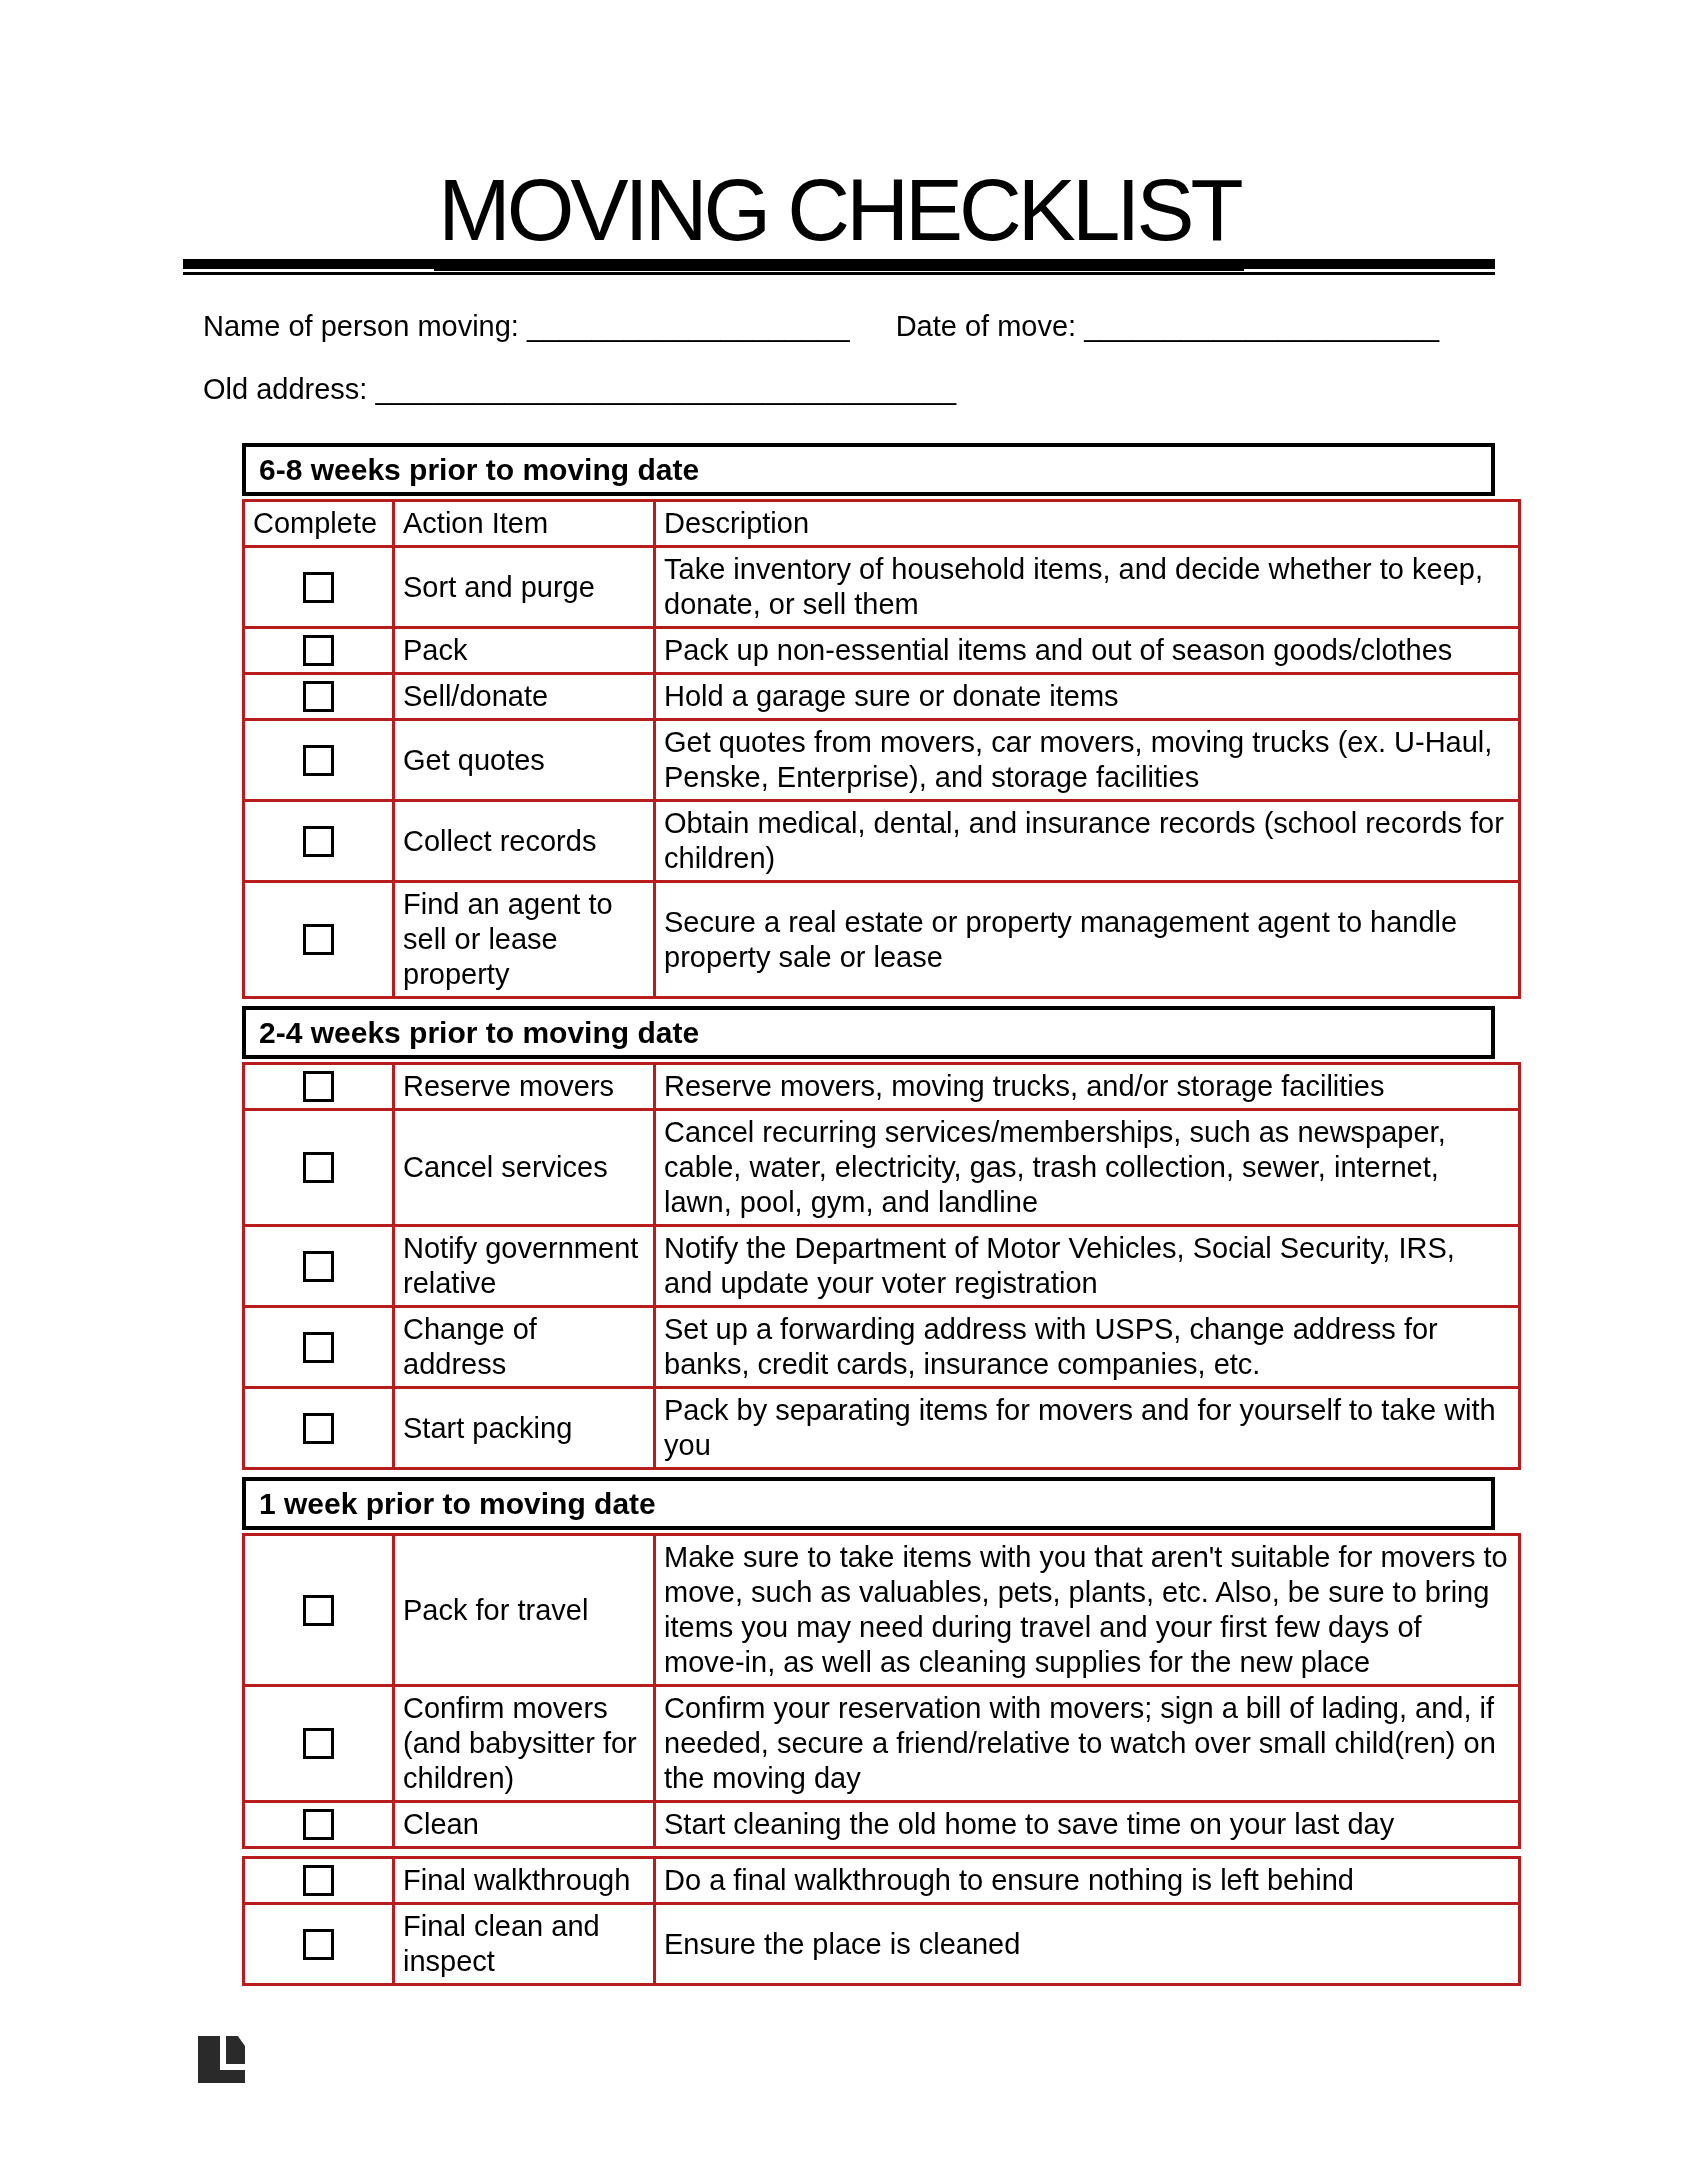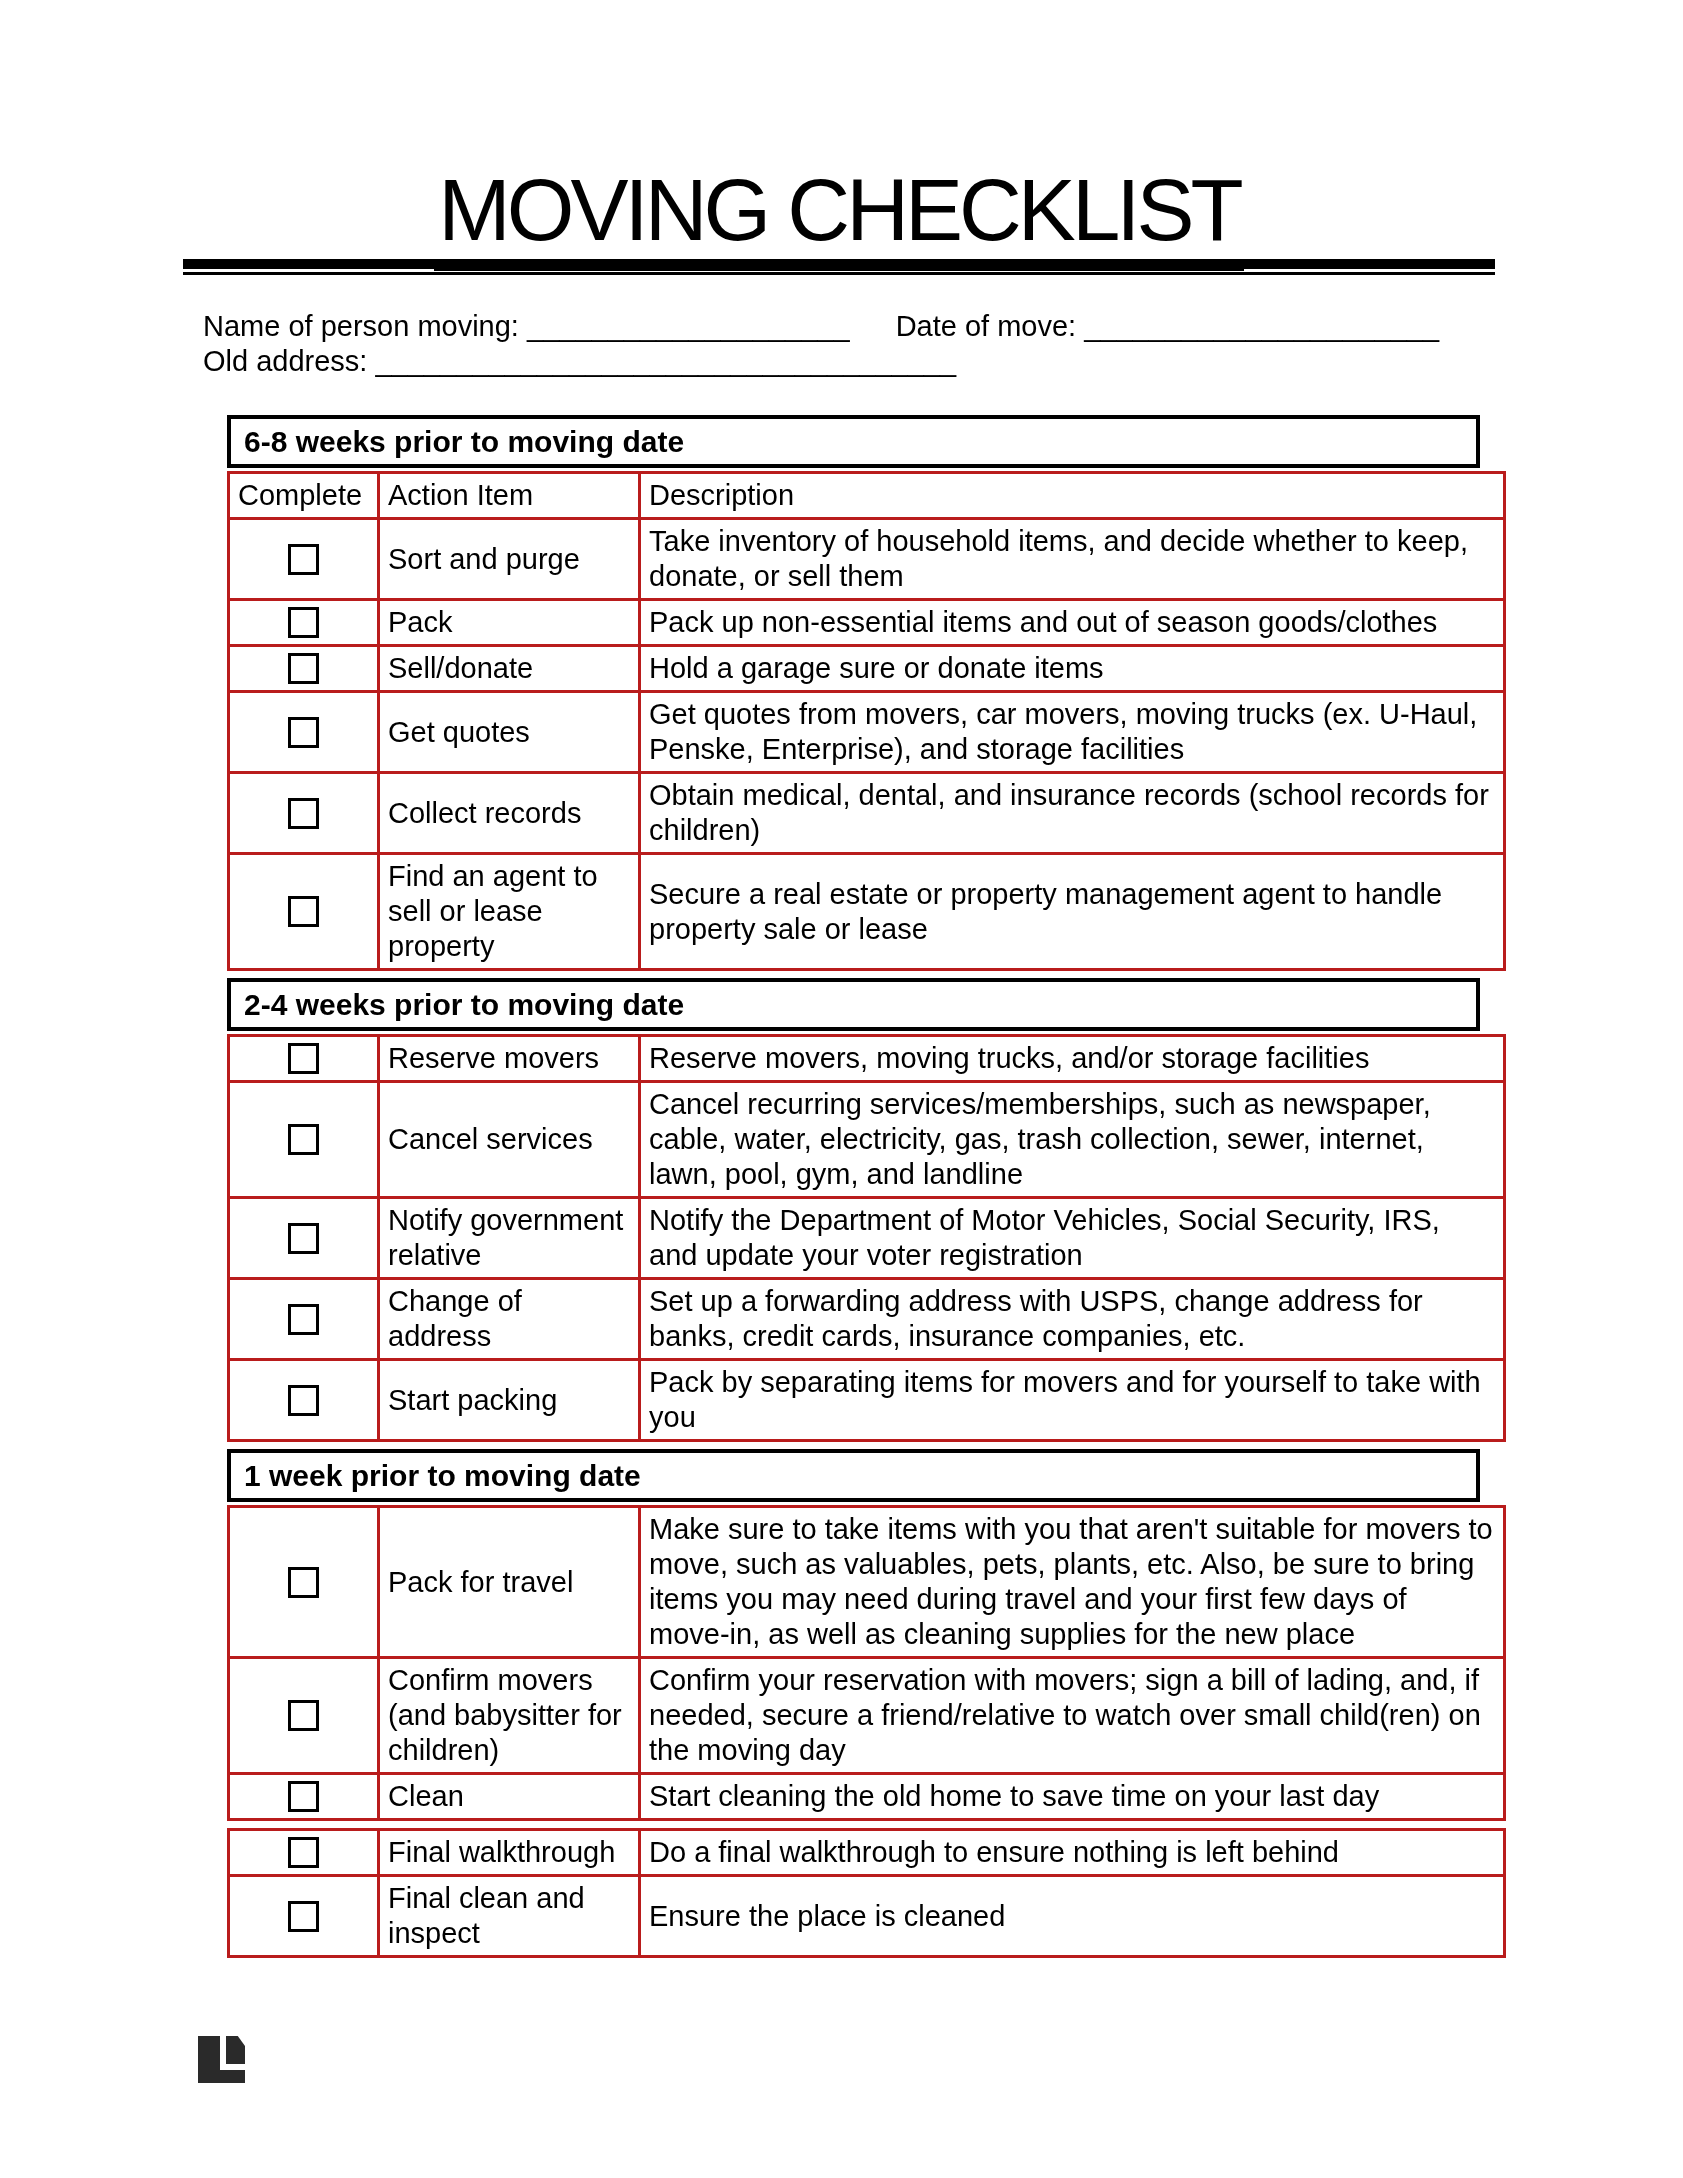--- a/index.html
+++ b/index.html
@@ -31,26 +31,26 @@
   .rule-thick { height: 10px; background: #000; margin-top: 6px; }
   .rule-thin  { height: 3px;  background: #000; margin-top: 3px; }
 
   
   .form-lines {
     margin: 34px 0 0 20px;
     font-size: 29px;
     line-height: 35px;
     white-space: nowrap;
   }
-  .form-lines .line { margin-bottom: 0px; }
+  .form-lines .line { margin-bottom: 0px; margin-top: 28px; }
   .date-part { margin-left: 38px; }
 
   
   .tables {
-    margin: 36px 0 0 20px;
+    margin: 36px 0 0 35px;
     width: 1277px;
     padding-left: 24px;
   }
   .section-title {
     border: 4px solid #000;
     height: 53px;
     display: flex;
     align-items: center;
     padding-left: 13px;
     font-size: 30px;

